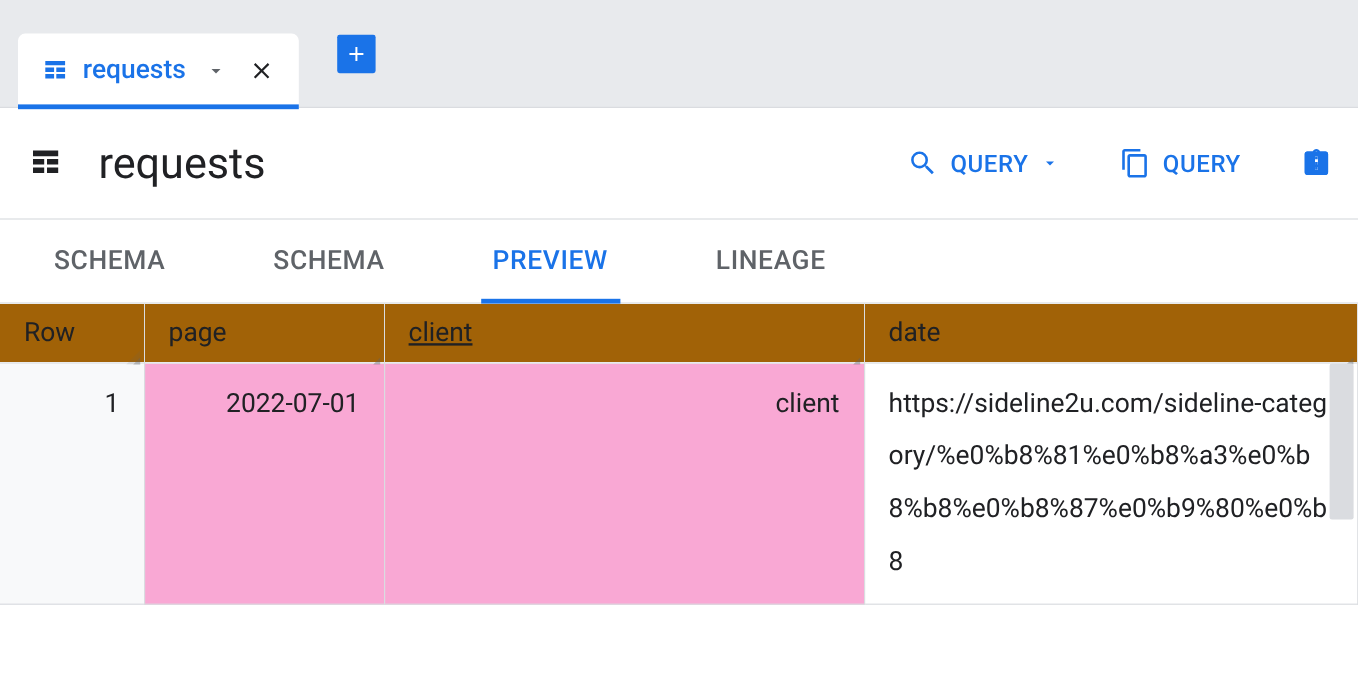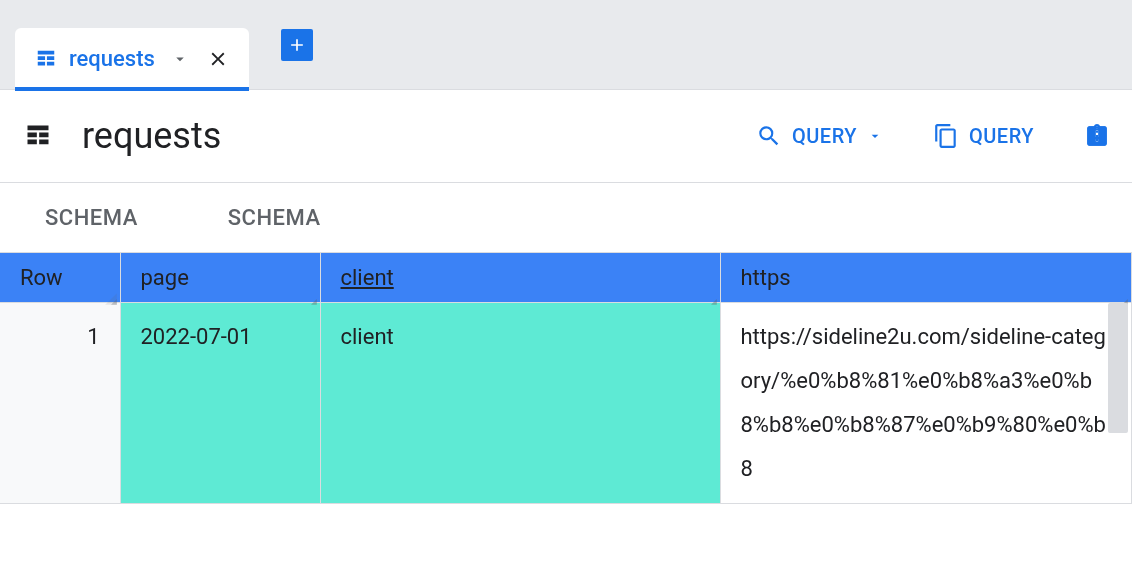--- a/index.html
+++ b/index.html
@@ -23,25 +23,25 @@
 .action-btn svg { width: 26px; height: 26px; fill: #1a73e8; }
 .action-btn .caret { width: 16px; height: 16px; }
 
 .sub-tabs { display: flex; padding: 0 45px; border-bottom: 1px solid #dadce0; gap: 90px; }
 .sub-tab { padding: 22px 0; color: #5f6368; font-size: 22px; font-weight: 500; letter-spacing: 0.5px; position: relative; cursor: pointer; }
 .sub-tab.active { color: #1a73e8; }
 .sub-tab.active::after { content: ""; position: absolute; bottom: -1px; left: -10px; right: -10px; height: 4px; background: #1a73e8; }
 
 .table-container { position: relative; }
 .table { width: 100%; border-collapse: collapse; table-layout: fixed; }
-.table th { background: #3b82f6; border: 1px solid #dadce0; border-top: none; padding: 12px 20px; text-align: left; font-size: 22px; font-weight: 400; color: #202124; position: relative; }
+.table th { background: #a16207; border: 1px solid #dadce0; border-top: none; padding: 12px 20px; text-align: left; font-size: 22px; font-weight: 400; color: #202124; position: relative; }
 .table th:first-child { border-left: none; }
 .table td { border: 1px solid #dadce0; padding: 12px 20px; font-size: 22px; color: #202124; vertical-align: top; word-break: break-all; line-height: 2; }
 .table td:first-child { border-left: none; text-align: right; background: #f8f9fa; }
-.table td:nth-child(2), .table td:nth-child(3) { background: #5eead4; }
+.table td:nth-child(2), .table td:nth-child(3) { background: #f9a8d4; text-align: right; }
 .col-row { width: 120px; }
 .col-date { width: 200px; }
 .col-client { width: 400px; text-decoration: underline; }
 .resize-handle { position: absolute; bottom: 2px; right: 2px; width: 14px; height: 14px; opacity: 0.4; }
 .resize-handle svg { width: 14px; height: 14px; fill: #5f6368; }
 
 .scrollbar { position: absolute; right: 4px; top: 50px; width: 20px; height: 130px; background: #dadce0; border-radius: 2px; }
 </style>
 </head>
 <body>
@@ -94,20 +94,22 @@
           <rect x="11" y="10" width="2" height="6" fill="none"></rect>
           <path d="M19 3H5a2 2 0 00-2 2v14a2 2 0 002 2h14a2 2 0 002-2V5a2 2 0 00-2-2zm0 16H5V5h14v14zM11 7h2v2h-2zM11 11h2v6h-2z"></path>
         </svg>
     </div>
   </div>
 </div>
 
 <div class="sub-tabs">
   <div class="sub-tab">SCHEMA</div>
   <div class="sub-tab">SCHEMA</div>
+  <div class="sub-tab active">PREVIEW</div>
+  <div class="sub-tab">LINEAGE</div>
 </div>
 
 <div class="table-container">
   <table class="table">
     <thead>
       <tr>
         <th class="col-row">
           <span>Row</span>
           <span class="resize-handle"><svg viewBox="0 0 24 24">
                 <path d="M22 22H2L22 2v20z" opacity="0.3"></path>
@@ -120,21 +122,21 @@
                 <path d="M12 22L22 12v10H12zm6 0l4-4v4h-4z"></path>
               </svg></span>
         </th>
         <th class="col-client">
           <span>client</span>
           <span class="resize-handle"><svg viewBox="0 0 24 24">
                 <path d="M12 22L22 12v10H12zm6 0l4-4v4h-4z"></path>
               </svg></span>
         </th>
         <th>
-          <span>https</span>
+          <span>date</span>
           <span class="resize-handle"><svg viewBox="0 0 24 24">
                 <path d="M12 22L22 12v10H12zm6 0l4-4v4h-4z"></path>
               </svg></span>
         </th>
       </tr>
     </thead>
     <tbody>
       <tr>
         <td>1</td>
         <td>2022-07-01</td>

